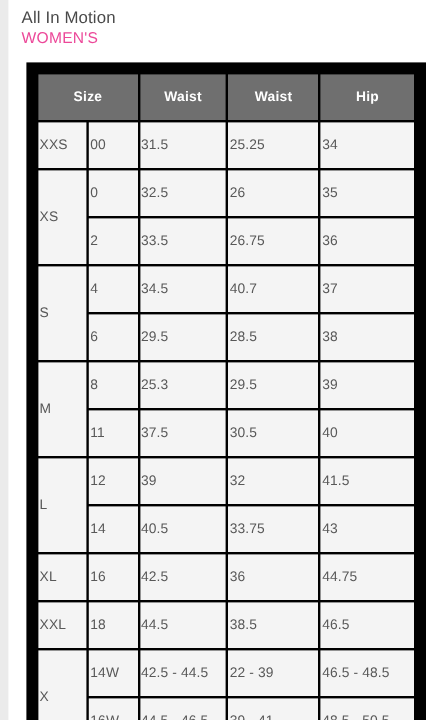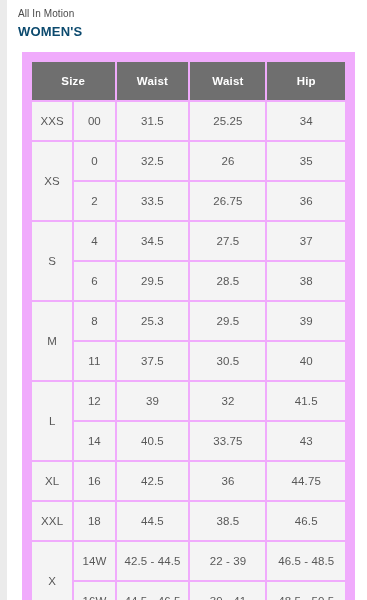--- a/index.html
+++ b/index.html
@@ -34,36 +34,36 @@
     right: 0;
     top: 0;
     width: 6px;
     height: 600px;
     background: #ffffff;
   }
   .brand-head {
     padding: 6px 0 0 18px;
   }
   .brand-name {
-    font-size: 10px;
+    font-size: 14px;
     color: #4a4a4a;
     line-height: 16px;
     letter-spacing: 0.1px;
   }
   .brand-gender {
     font-size: 13px;
-    font-weight: bold;
-    color: #0c4a6e;
+    font-weight: normal;
+    color: #ec4899;
     line-height: 17px;
     letter-spacing: 0.2px;
     margin-top: 1px;
   }
   .table-panel {
     margin: 12px 12px 0 22px;
-    background: #f0abfc;
+    background: #000000;
     padding: 8px;
     flex: 1;
     overflow: hidden;
   }
   table.size-table {
     width: 100%;
     border-collapse: separate;
     border-spacing: 2px;
     table-layout: fixed;
   }
@@ -75,21 +75,21 @@
     height: 36px;
     text-align: center;
     vertical-align: middle;
     letter-spacing: 0.2px;
   }
   table.size-table td {
     background: #f4f4f4;
     color: #585858;
     font-size: 11.5px;
     height: 36px;
-    text-align: center;
+    text-align: left;
     vertical-align: middle;
     letter-spacing: 0.1px;
   }
   col.c-alpha { width: 13.2%; }
   col.c-num   { width: 13.2%; }
   col.c-bust  { width: 23.6%; }
   col.c-waist { width: 24.6%; }
   col.c-hip   { width: 25.4%; }
 </style>
 </head>
@@ -140,21 +140,21 @@
           <tr>
             <td>2</td>
             <td>33.5</td>
             <td>26.75</td>
             <td>36</td>
           </tr>
           <tr>
             <td rowspan="2">S</td>
             <td>4</td>
             <td>34.5</td>
-            <td>27.5</td>
+            <td>40.7</td>
             <td>37</td>
           </tr>
           <tr>
             <td>6</td>
             <td>29.5</td>
             <td>28.5</td>
             <td>38</td>
           </tr>
           <tr>
             <td rowspan="2">M</td>

